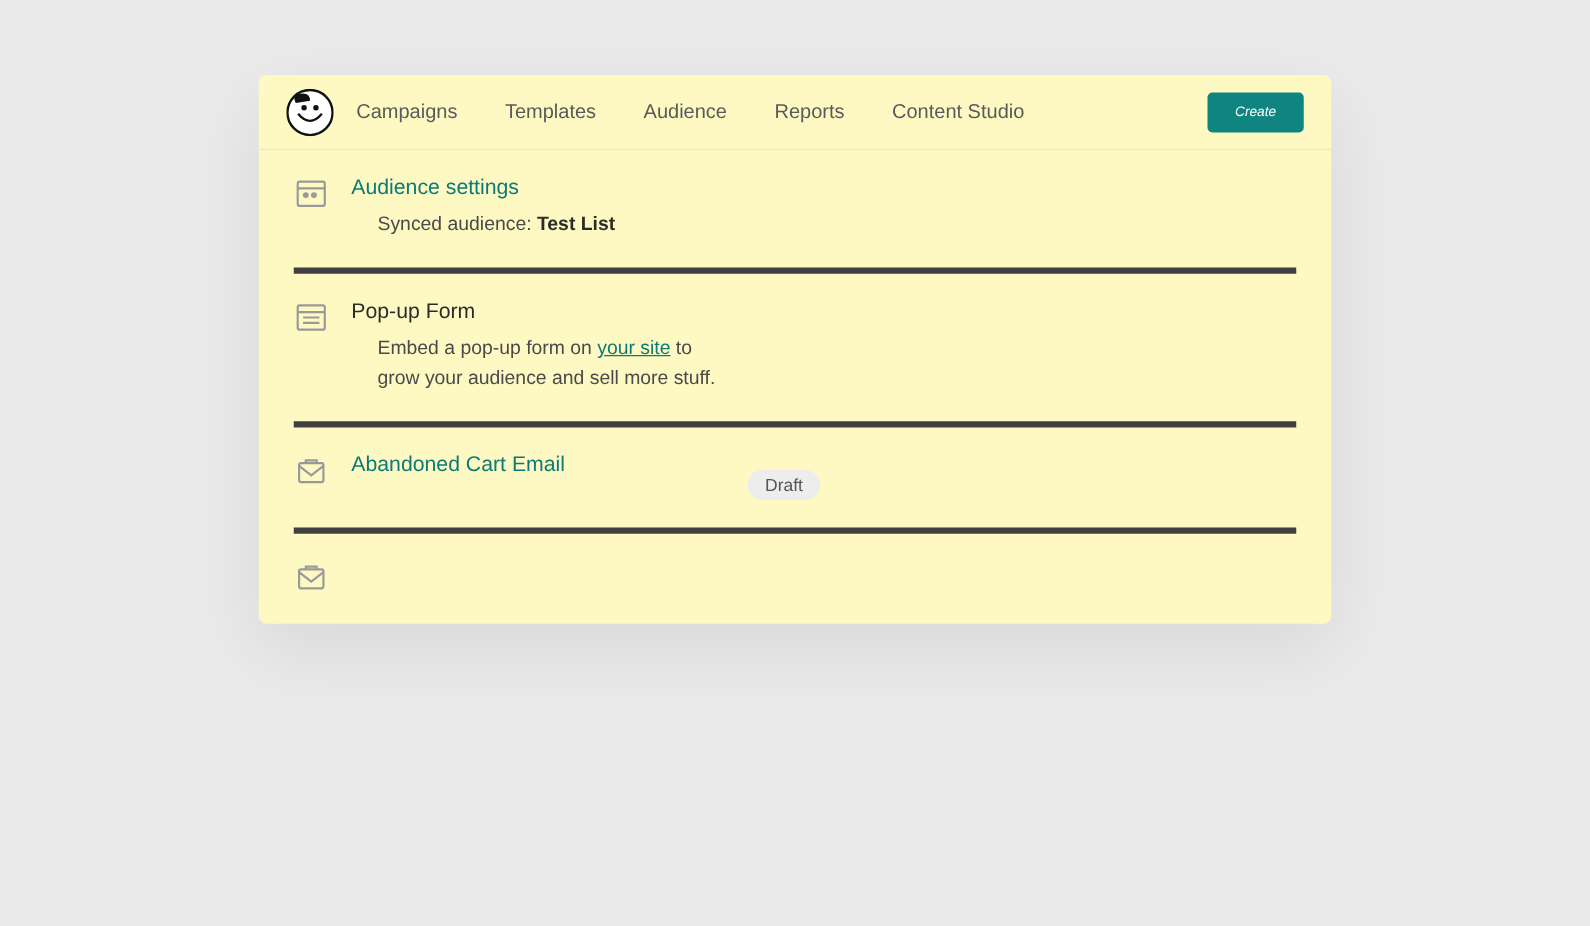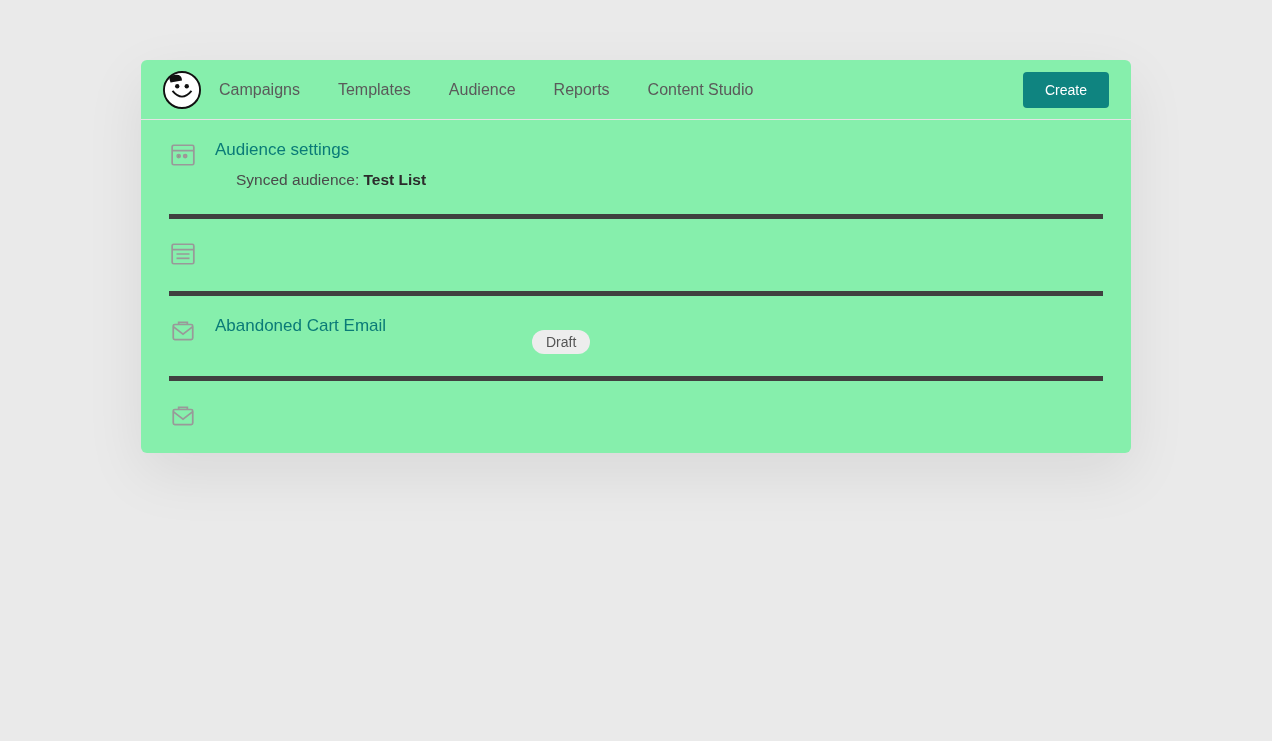--- a/index.html
+++ b/index.html
@@ -8,22 +8,22 @@
     font-family: -apple-system, BlinkMacSystemFont, "Segoe UI", Helvetica, Arial, sans-serif;
     background:#eaeaea;
     color:#2b2b2b;
     font-size:16px;
   }
   .page-center{
     display:flex; justify-content:center; align-items:flex-start;
     padding:60px 0;
   }
   .app {
-    width:990px;
-    background:#86efac;
+    width:858px;
+    background:#fef9c3;
     border-radius:6px;
     overflow:hidden;
     box-shadow:0 20px 60px rgba(0,0,0,0.08);
   }
   
   .topbar{
     height:60px;
     display:flex;
     align-items:center;
     padding:0 22px;
@@ -38,22 +38,23 @@
   .nav a{
     color:#5a5a5a; text-decoration:none; font-size:16px;
   }
   .spacer{flex:1;}
   .create-btn{
     background:#0f8480;
     color:#fff;
     border:none;
     padding:10px 22px;
     border-radius:4px;
-    font-size:14px;
+    font-size:11px;
     cursor:pointer;
+    font-style:italic;
   }
   
   .rows{padding:0 28px;}
   .row{
     display:flex;
     align-items:flex-start;
     padding:20px 0 22px 0;
     border-bottom:5px solid #404040;
     gap:18px;
   }
@@ -136,20 +137,26 @@
 
       <div class="row">
         <div class="icon-box">
           <svg viewBox="0 0 24 24" width="26" height="26" fill="none" stroke="#999" stroke-width="1.6">
             <rect x="2" y="3" width="20" height="18" rx="1.5"></rect>
             <line x1="2" y1="8" x2="22" y2="8"></line>
             <line x1="6" y1="12" x2="18" y2="12"></line>
             <line x1="6" y1="16" x2="18" y2="16"></line>
           </svg>
         </div>
+        <div class="content">
+          <div class="title">Pop-up Form</div>
+          <div class="desc">
+            <span>Embed a pop-up form on </span><a href="#">your site</a><span> to grow your audience and sell more stuff.</span>
+          </div>
+        </div>
       </div>
 
       <div class="row">
         <div class="icon-box">
           <svg viewBox="0 0 24 24" width="26" height="26" fill="none" stroke="#999" stroke-width="1.6">
             <rect x="3" y="6" width="18" height="14" rx="1.5"></rect>
             <path d="M3 8 l9 7 l9 -7"></path>
             <path d="M8 6 v-2 h8 v2"></path>
           </svg>
         </div>

